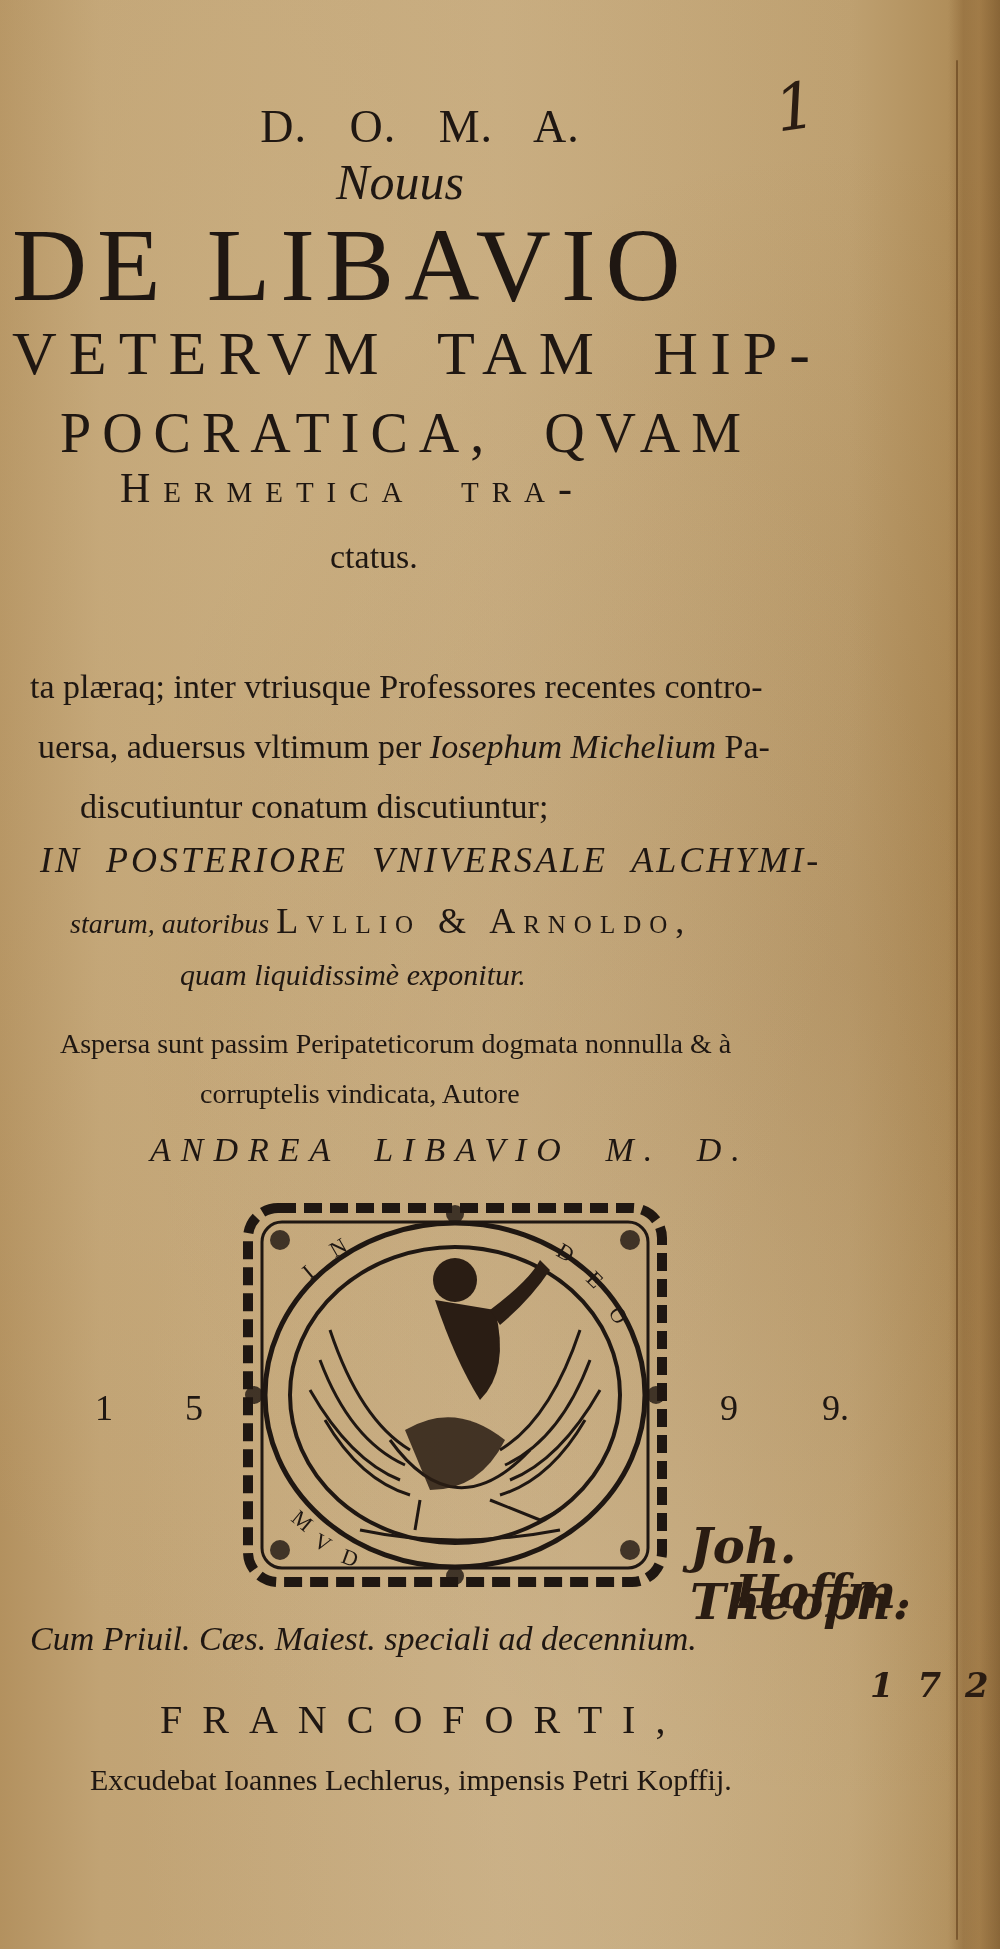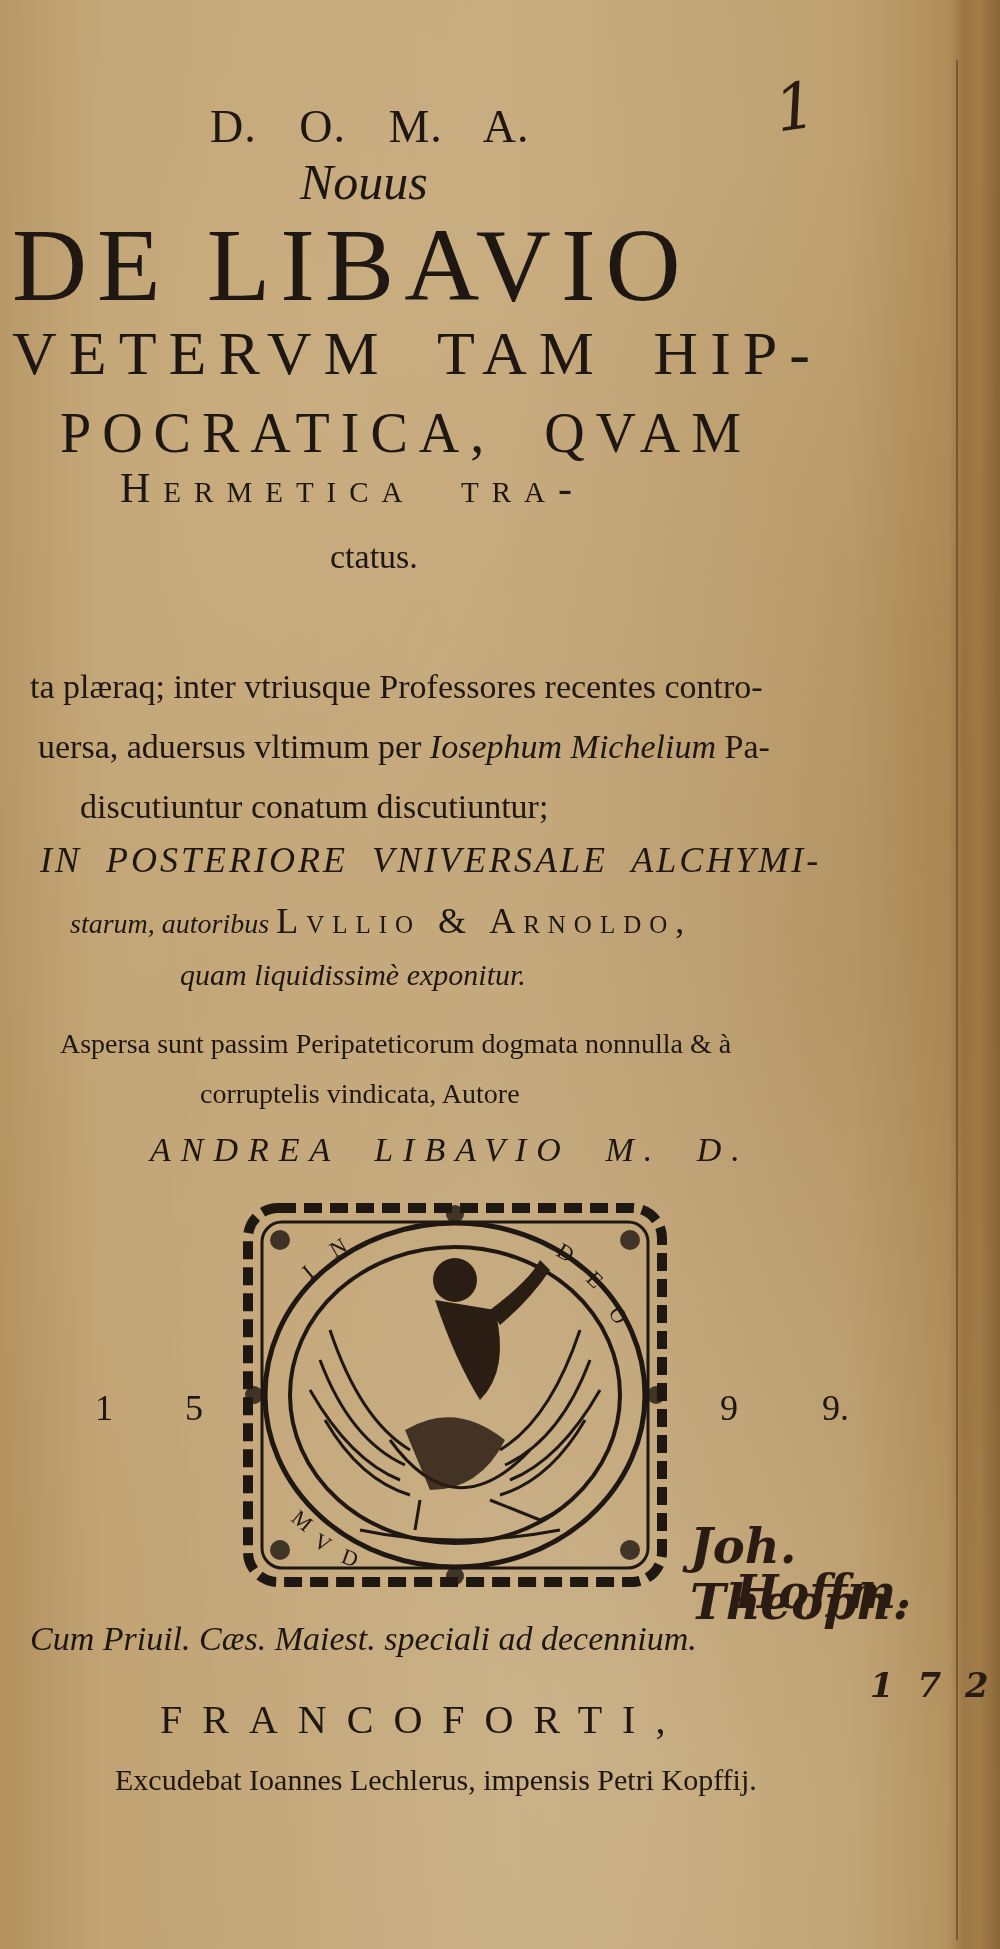--- a/index.html
+++ b/index.html
@@ -22,21 +22,21 @@
     background: linear-gradient(90deg, rgba(120,80,35,0.0) 0%, rgba(120,80,35,0.35) 30%, rgba(150,110,60,0.5) 60%, rgba(110,75,35,0.55) 100%);
   }
   .edge-line {
     position: absolute; top: 60px; right: 42px; width: 2px; height: 1880px;
     background: rgba(95,60,25,0.6);
     border-radius: 1px;
   }
   .line {
     position: absolute; left: 0; width: 1000px; white-space: nowrap;
   }
-  .c { }
+  .c { text-align: center; }
   .doma { top: 100px; left: 210px; width: 420px; font-size: 46px; word-spacing: 30px; letter-spacing: 1px; }
   .nouus { top: 153px; left: 300px; width: 200px; font-size: 50px; font-style: italic; }
   .t1 { top: 213px; left: 12px; width: 890px; font-size: 104px; letter-spacing: 10px; line-height: 1; }
   .t2 { top: 322px; left: 12px; width: 880px; font-size: 62px; letter-spacing: 12px; word-spacing: 20px; line-height: 1; }
   .t3 { top: 405px; left: 60px; width: 800px; font-size: 56px; letter-spacing: 11px; word-spacing: 24px; line-height: 1; }
   .t4 { top: 467px; left: 120px; width: 740px; font-size: 42px; letter-spacing: 13px; word-spacing: 22px; font-variant: small-caps; line-height: 1; }
   .t5 { top: 540px; left: 330px; width: 200px; font-size: 34px; line-height: 1; }
   .p1 { top: 612px; left: 30px; width: 870px; font-size: 40px; letter-spacing: 4px; word-spacing: 4px; line-height: 1; }
   .p2 { top: 670px; left: 30px; width: 870px; font-size: 34px; line-height: 1; }
   .p3 { top: 730px; left: 38px; width: 850px; font-size: 34px; line-height: 1; }
@@ -49,21 +49,21 @@
   .a1 { top: 1030px; left: 60px; width: 860px; font-size: 28px; line-height: 1; }
   .a2 { top: 1080px; left: 200px; width: 500px; font-size: 28px; line-height: 1; }
   .a3 { top: 1133px; left: 150px; width: 650px; font-size: 34px; font-style: italic; letter-spacing: 10px; word-spacing: 16px; line-height: 1; }
   .device {
     position: absolute; left: 240px; top: 1200px; width: 430px; height: 390px;
   }
   .year { position: absolute; font-size: 36px; top: 1387px; }
   .hand { position: absolute; font-family: "DejaVu Serif", serif; font-style: italic; color: #2a1c12; }
   .c1 { top: 1622px; left: 30px; width: 880px; font-size: 34px; font-style: italic; line-height: 1; }
   .f1 { top: 1700px; left: 160px; width: 600px; font-size: 40px; letter-spacing: 20px; line-height: 1; }
-  .e1 { top: 1765px; left: 90px; width: 780px; font-size: 30px; line-height: 1; margin-left: 25px; }
+  .e1 { top: 1765px; left: 90px; width: 780px; font-size: 30px; line-height: 1; }
 </style>
 </head>
 <body>
 
 <div class="page">
   <div class="edge"></div>
   <div class="edge-line"></div>
 
   <div class="line doma c">D. O. M. A.</div>
   <div class="hand" style="top:70px;left:775px;font-size:64px;transform:rotate(-8deg);">1</div>

